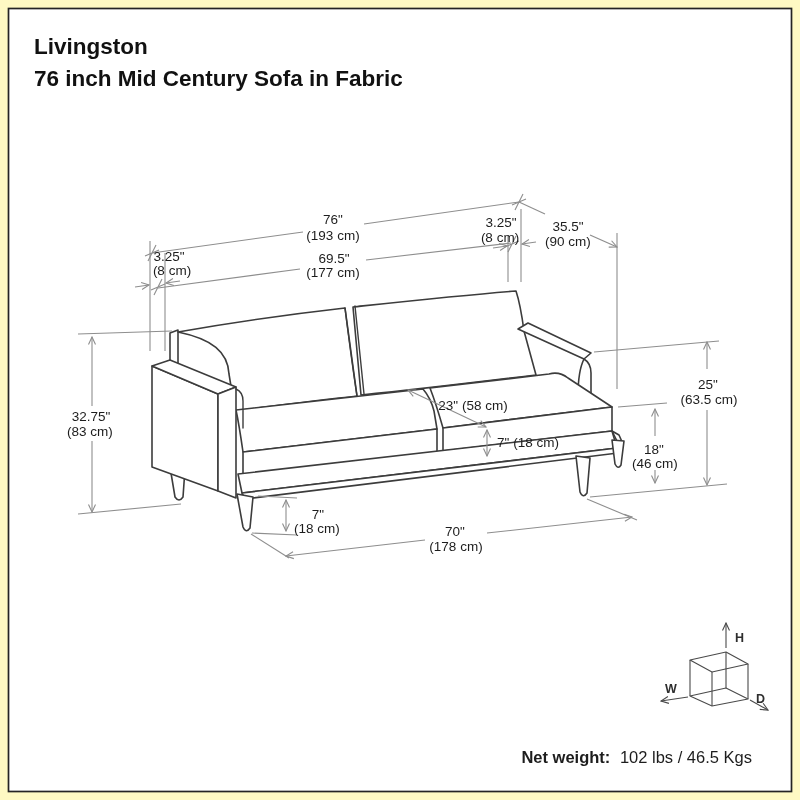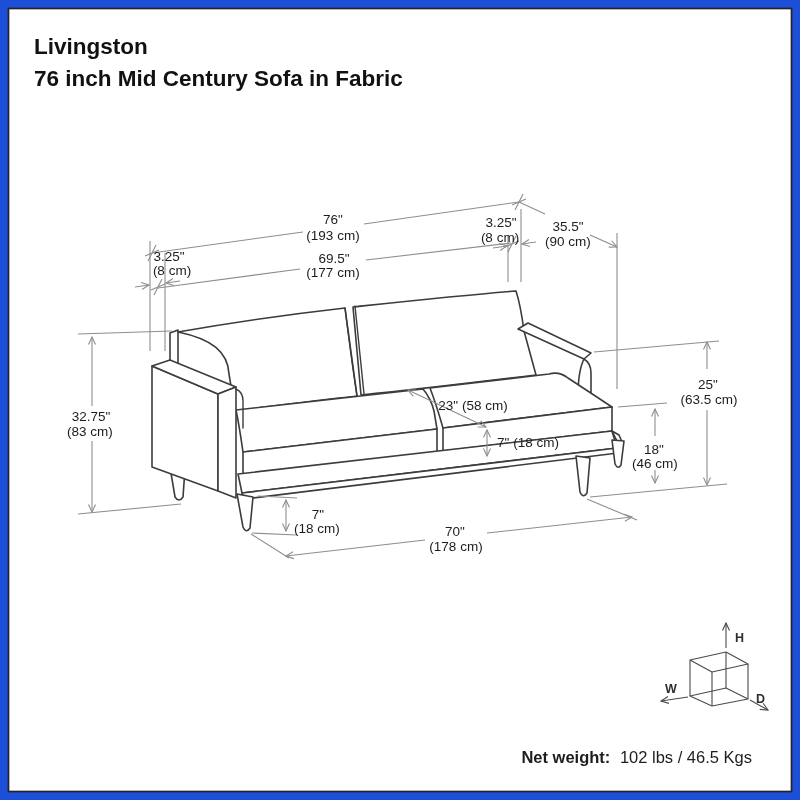--- a/index.html
+++ b/index.html
@@ -1,17 +1,17 @@
 <!DOCTYPE html>
 <html><head>
 <meta charset="utf-8">
 <style>
   html,body{margin:0;padding:0;background:#e8e8e8;}
   .canvas{
-    position:relative;width:800px;height:800px;background:#1d4ed8;
+    position:relative;width:800px;height:800px;background:#fef9c3;
     font-family:"Liberation Sans", sans-serif;
   }
   svg text{font-family:"Liberation Sans", sans-serif;}
   .dim-label{font-size:13.5px;fill:#1d1d1d;}
   .title-line{font-size:22.5px;font-weight:bold;fill:#111111;}
   .axis-label{font-size:12.5px;font-weight:bold;fill:#2e2e2e;}
   .footer-text{font-size:16.5px;fill:#1d1d1d;}
   .sofa{stroke:#3c3c3c;stroke-width:1.6;fill:#ffffff;stroke-linejoin:round;stroke-linecap:round;}
   .sofa-line{stroke:#3c3c3c;stroke-width:1.4;fill:none;stroke-linecap:round;}
   .dim{stroke:#8e8e8e;stroke-width:1.1;fill:none;}

